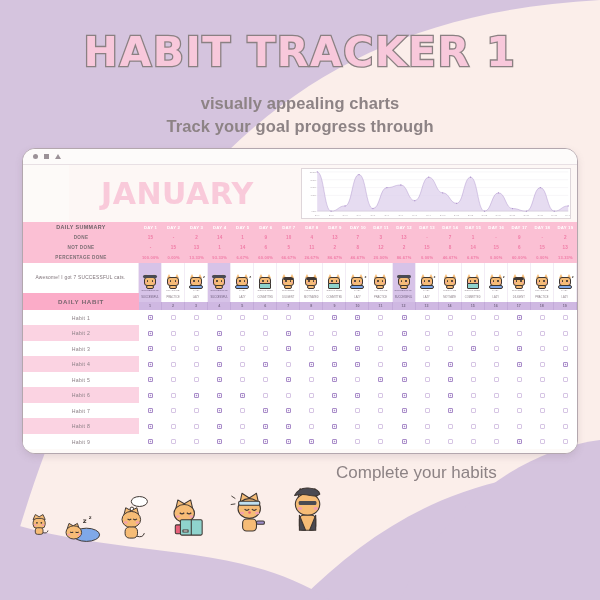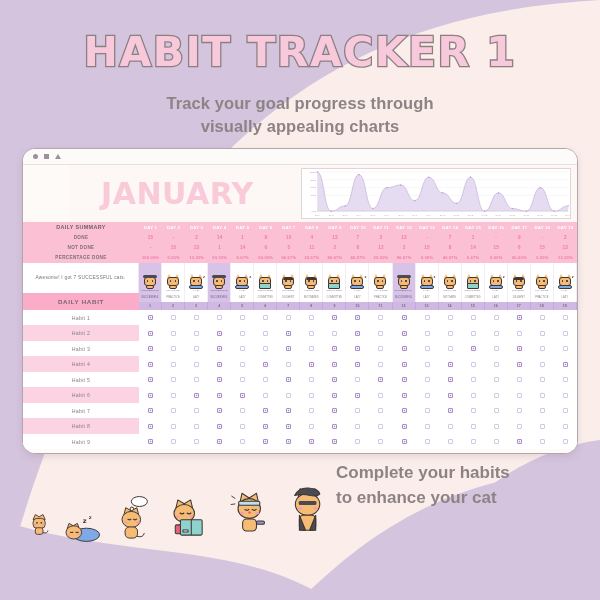--- a/index.html
+++ b/index.html
@@ -242,21 +242,21 @@
   .chk {
     width: 5px; height: 5px; border-radius: 1px;
     border: .8px solid #d6c5e4; background: #ffffff;
   }
   .chk.on { background: #a98cc9; border-color: #a98cc9; box-shadow: 0 0 0 .8px #ffffff inset; }
 
   
   .bottom-text {
     position: absolute; right: 14px; top: 461px; width: 250px;
     text-align: left; z-index: 7;
-    color: #8d8385; font-size: 17px; font-weight: bold; line-height: 1.45;
+    color: #8d8385; font-size: 17px; font-weight: normal; line-height: 1.45;
   }
   .cats-strip {
     position: absolute; left: 24px; top: 466px;
     width: 330px; height: 92px; z-index: 7;
   }
   .cats-strip svg { display: block; }
 </style>
 </head>
 <body>
 
@@ -264,22 +264,22 @@
 <svg class="bg-cream-main" viewBox="0 0 600 600" preserveAspectRatio="none">
   <path d="M600,0 L600,470 C470,470 380,520 300,600 L0,600 L0,600 C0,600 60,330 200,180 C300,70 420,10 600,0 Z" fill="#fbeeea"></path>
   <path d="M0,600 L0,520 C120,560 240,540 330,600 Z" fill="#d5c4de"></path>
   <path d="M600,600 L600,440 C520,450 440,510 400,600 Z" fill="#d5c4de"></path>
 </svg>
 
 <div class="title-wrap">
   <div class="main-title">HABIT TRACKER 1</div>
 </div>
 <div class="subtitle">
+  <span class="sub-l2">visually appealing charts</span>
   <span class="sub-l2">Track your goal progress through</span>
-  <span class="sub-l2">visually appealing charts</span>
 </div>
 
 <div class="window">
 
   <div class="titlebar">
     <span class="tb-dot"></span>
     <span class="tb-sq"></span>
     <span class="tb-tri"></span>
   </div>
 
@@ -1423,14 +1423,13 @@
         <rect x="5" y="43" width="24" height="22" rx="6" fill="#f6bc76"></rect>
         <path d="M5,43 l9,22 l-9,0 z" fill="#4a4a52"></path>
         <path d="M29,43 l-9,22 l9,0 z" fill="#4a4a52"></path>
       </g>
     </g>
   </svg>
 </div>
 
 <div class="bottom-text">
   <div>Complete your habits</div>
-  <div>to enhance your cat</div>
 </div>
 
 </body></html>

